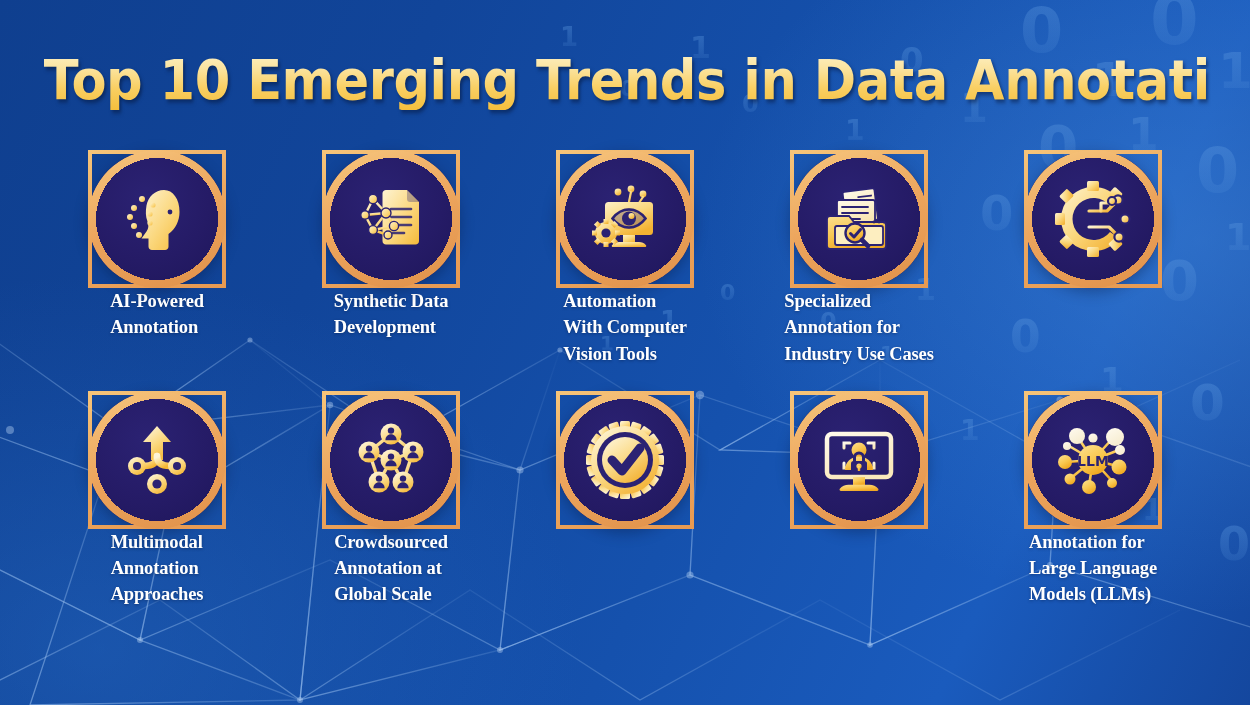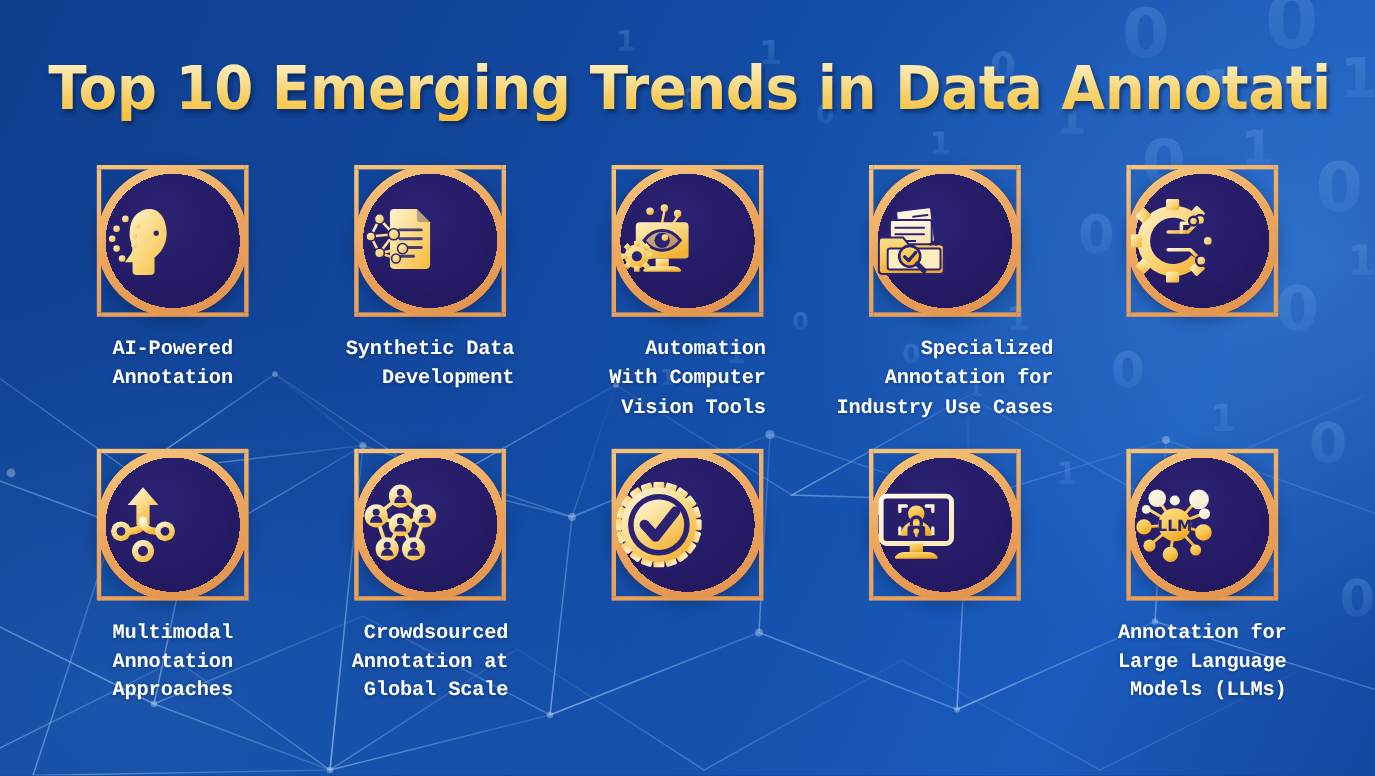--- a/index.html
+++ b/index.html
@@ -42,40 +42,39 @@
     row-gap:24px;column-gap:0;
   }
   .cell{display:flex;flex-direction:column;align-items:center;}
   .badge{
     width:130px;height:130px;border-radius:50%;
     background:radial-gradient(circle at 42% 34%,#2b2273 0%,#251b66 55%,#1e1659 100%);
     border:4px solid;
     border-image:linear-gradient(160deg,#f6c479,#eda85f 45%,#e79a52 100%) 1;
     border-radius:50%;
     box-shadow:0 0 0 0 rgba(0,0,0,0), 0 4px 14px rgba(5,20,55,.35);
-    display:flex;align-items:center;justify-content:flex-start;
+    display:flex;align-items:center;justify-content:center;
     position:relative;
   }
   .badge::after{
     content:"";position:absolute;inset:-4px;border-radius:50%;
     border:4px solid #eeab62;
     background:linear-gradient(160deg,#f7c77e,#eca45c 50%,#e0914a 100%);
     -webkit-mask:radial-gradient(circle, transparent 0 61px, #000 61px);
             mask:radial-gradient(circle, transparent 0 61px, #000 61px);
     border:none;
   }
   .badge svg{position:relative;z-index:2;display:block;}
   .label{
-    margin-top:17px;
     color:#ffffff;
-    font-family:Liberation Mono, monospace;
+    font-family:Liberation Serif, serif;
     font-weight:bold;
     font-size:18.5px;
     line-height:1.42;
-    text-align:right;
+    text-align:left;
     max-width:215px;
     letter-spacing:-0.15px;
     text-shadow:0 1px 3px rgba(6,24,62,.45);
   }
   .row2 .label{max-width:200px;}
 </style>
 </head>
 <body>
 
 <div id="poster">

